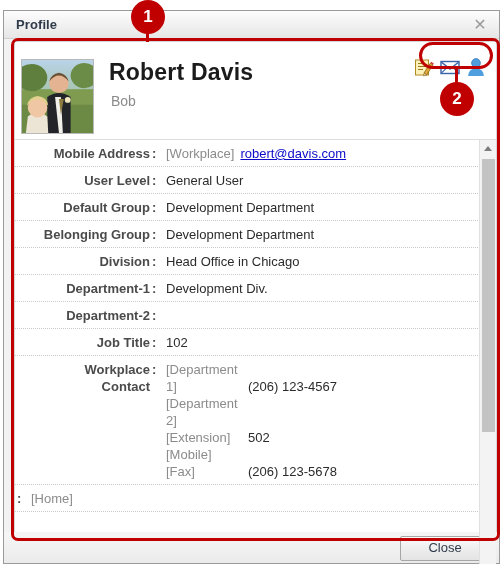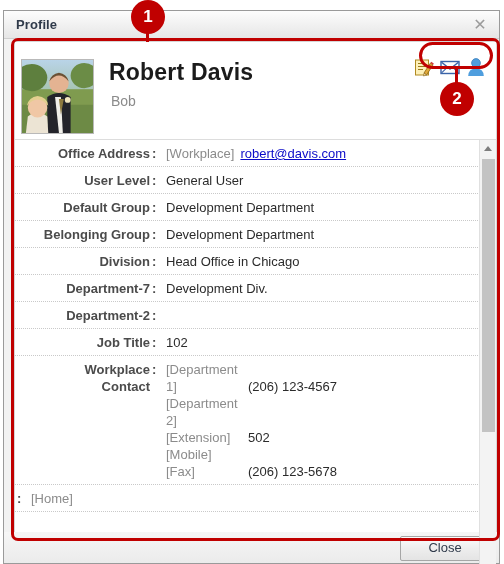--- a/index.html
+++ b/index.html
@@ -335,21 +335,21 @@
           <svg class="act-ico" viewBox="0 0 20 20">
             <circle cx="10" cy="6" r="4.4" fill="#4f9ede"></circle>
             <path d="M2.2 19 Q2.6 11.6 10 11.6 Q17.4 11.6 17.8 19 Z" fill="#4f9ede"></path>
             <circle cx="10" cy="6" r="4.4" fill="none" stroke="#2f76b5" stroke-width=".7"></circle>
           </svg>
         </div>
       </div>
 
       <div class="details">
           <div class="drow">
-            <div class="dlabel">Office Address</div>
+            <div class="dlabel">Mobile Address</div>
             <div class="dcolon">:</div>
             <div class="dvalue"><span class="muted" style="color: rgb(139, 139, 139); text-align: center;">[Workplace]</span><span class="maillink">robert@davis.com</span></div>
           </div>
           <div class="drow">
             <div class="dlabel">User Level</div>
             <div class="dcolon">:</div>
             <div class="dvalue">General User</div>
           </div>
           <div class="drow">
             <div class="dlabel">Default Group</div>
@@ -360,21 +360,21 @@
             <div class="dlabel">Belonging Group</div>
             <div class="dcolon">:</div>
             <div class="dvalue">Development Department</div>
           </div>
           <div class="drow">
             <div class="dlabel">Division</div>
             <div class="dcolon">:</div>
             <div class="dvalue">Head Office in Chicago</div>
           </div>
           <div class="drow">
-            <div class="dlabel">Department-7</div>
+            <div class="dlabel">Department-1</div>
             <div class="dcolon">:</div>
             <div class="dvalue">Development Div.</div>
           </div>
           <div class="drow">
             <div class="dlabel">Department-2</div>
             <div class="dcolon">:</div>
             <div class="dvalue"></div>
           </div>
           <div class="drow">
             <div class="dlabel">Job Title</div>

